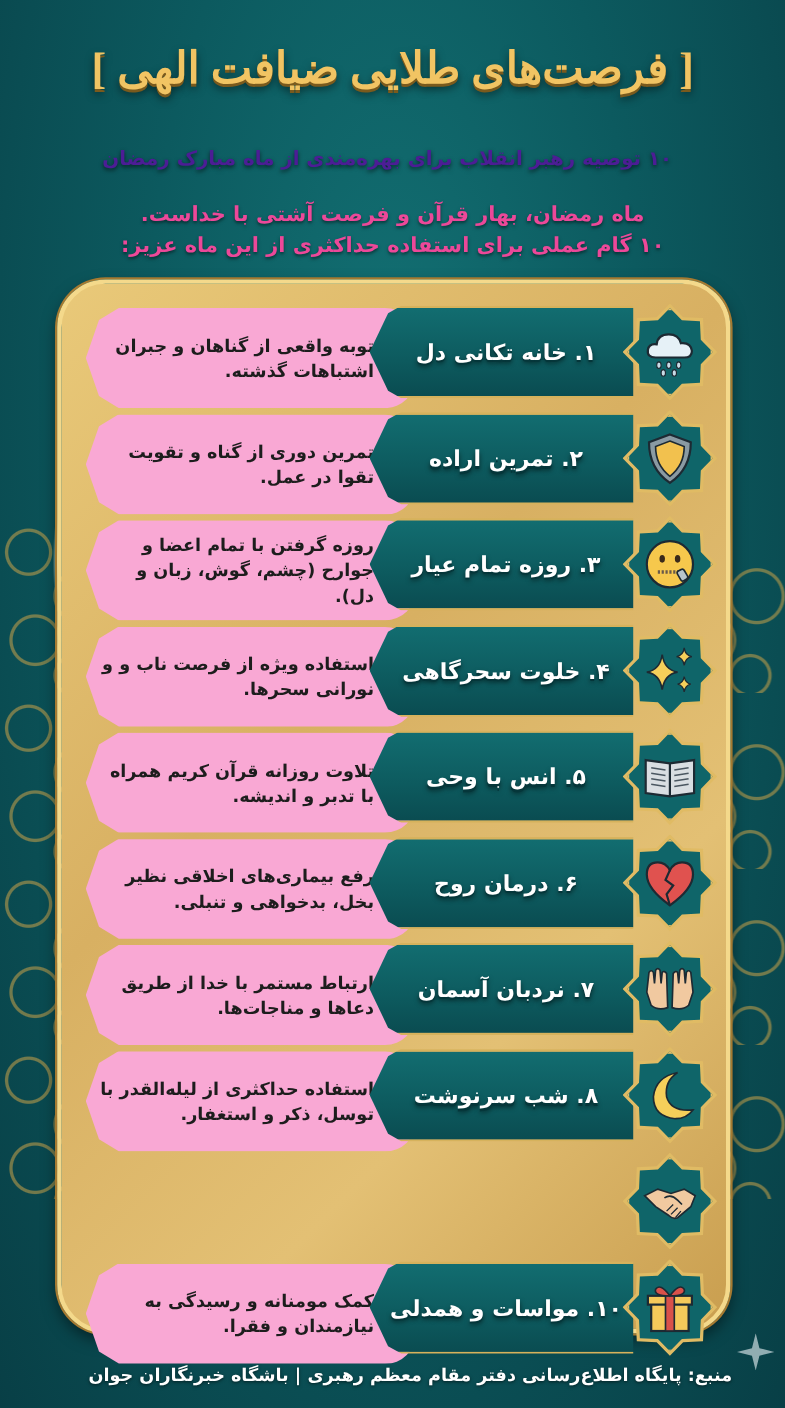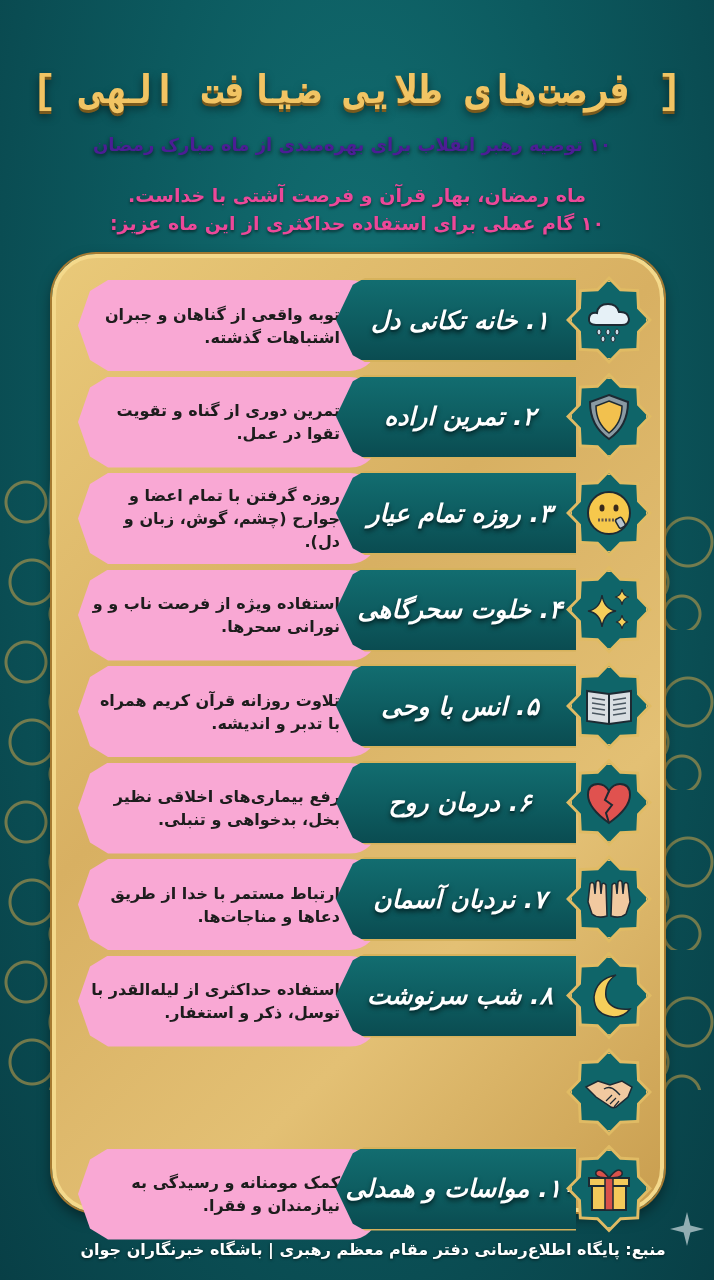--- a/index.html
+++ b/index.html
@@ -18,25 +18,24 @@
       radial-gradient(circle at 35% 70%, transparent 20px, #c9a24a 21px, #c9a24a 23px, transparent 24px),
       radial-gradient(circle at 65% 90%, transparent 16px, #c9a24a 17px, #c9a24a 19px, transparent 20px);
     background-size: 120px 160px;
   }
   .bg-ornament.left { left: -10px; }
   .bg-ornament.right { right: -10px; }
   .glow { position:absolute; width: 8px; height: 80px; background: radial-gradient(ellipse, #fffbe0 0%, rgba(255,240,180,0) 70%); top: 470px; }
   .glow.left { left: 48px; } .glow.right { right: 48px; }
   .title {
     position: absolute; top: 38px; left: 0; width: 714px; text-align: center;
-    font-family: Liberation Mono, monospace; font-weight: bold; font-size: 40px;
+    font-family: Liberation Serif, serif; font-weight: bold; font-size: 40px;
     color: #f1c463;
     text-shadow: 0 3px 0 #7a5a1d, 0 5px 8px rgba(0,0,0,0.55);
     letter-spacing: 0;
-    margin-top: 28px;
   }
   .subtitle {
     position: absolute; top: 134px; left: 0; width: 704px; text-align: center;
     font-weight: bold; font-size: 18px; color: #4c1d95;
     text-shadow: 0 2px 4px rgba(0,0,0,0.6);
   }
   .intro1, .intro2 {
     position: absolute; left: 0; width: 714px; text-align: center;
     font-weight: bold; font-size: 19px; color: #ec4899;
     text-shadow: 0 2px 3px rgba(0,0,0,0.5);
@@ -65,23 +64,23 @@
     direction: rtl; width: 100%;
   }
   .title-plate {
     position: absolute; left: 276px; top: 2px; width: 240px; height: 84px;
     background: linear-gradient(180deg, #126d70 0%, #0d5a5e 60%, #0a4c51 100%);
     clip-path: polygon(0 50%, 7% 8%, 12% 0, 100% 0, 100% 100%, 12% 100%, 7% 92%);
     display: flex; align-items: center; justify-content: center;
     border-top: 2px solid #d6b25c; border-bottom: 2px solid #d6b25c;
   }
   .title-text {
-    font-weight: bold; font-size: 25px; color: #ffffff; direction: rtl;
+    font-weight: bold; font-size: 20px; color: #ffffff; direction: rtl;
     text-shadow: 0 2px 0 #05363a, 0 3px 5px rgba(0,0,0,0.6);
-    padding-left: 8px; white-space: nowrap; font-style: italic;
+    padding-left: 8px; white-space: nowrap;
   }
   .icon-badge {
     position: absolute; left: 506px; top: 0; width: 86px; height: 88px;
   }
   .icon-badge .star {
     position: absolute; inset: 4px;
     background: #0f6569;
     border: 2px solid #e2bd68;
     clip-path: polygon(50% 0, 64% 14%, 85% 15%, 86% 36%, 100% 50%, 86% 64%, 85% 85%, 64% 86%, 50% 100%, 36% 86%, 15% 85%, 14% 64%, 0 50%, 14% 36%, 15% 15%, 36% 14%);
   }

